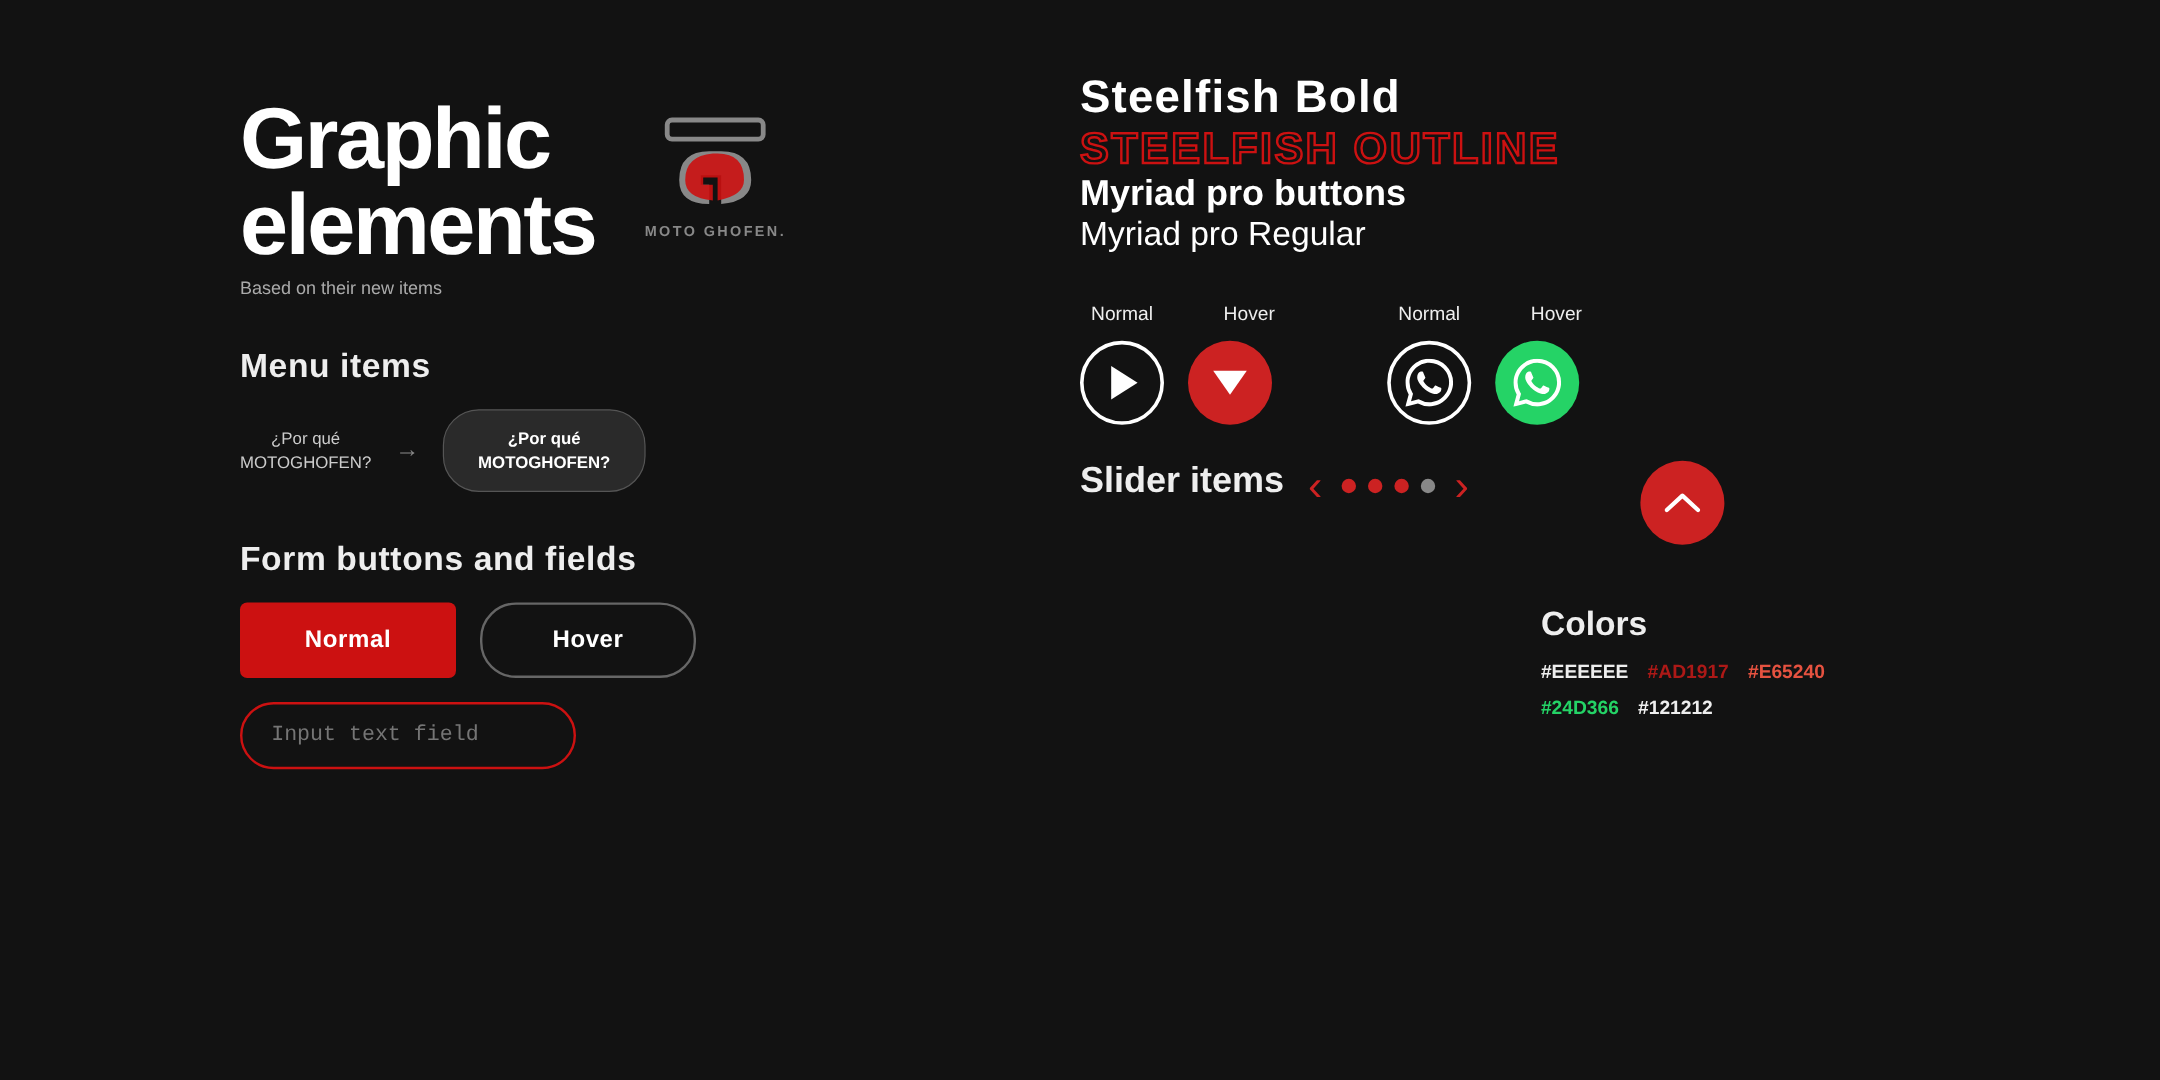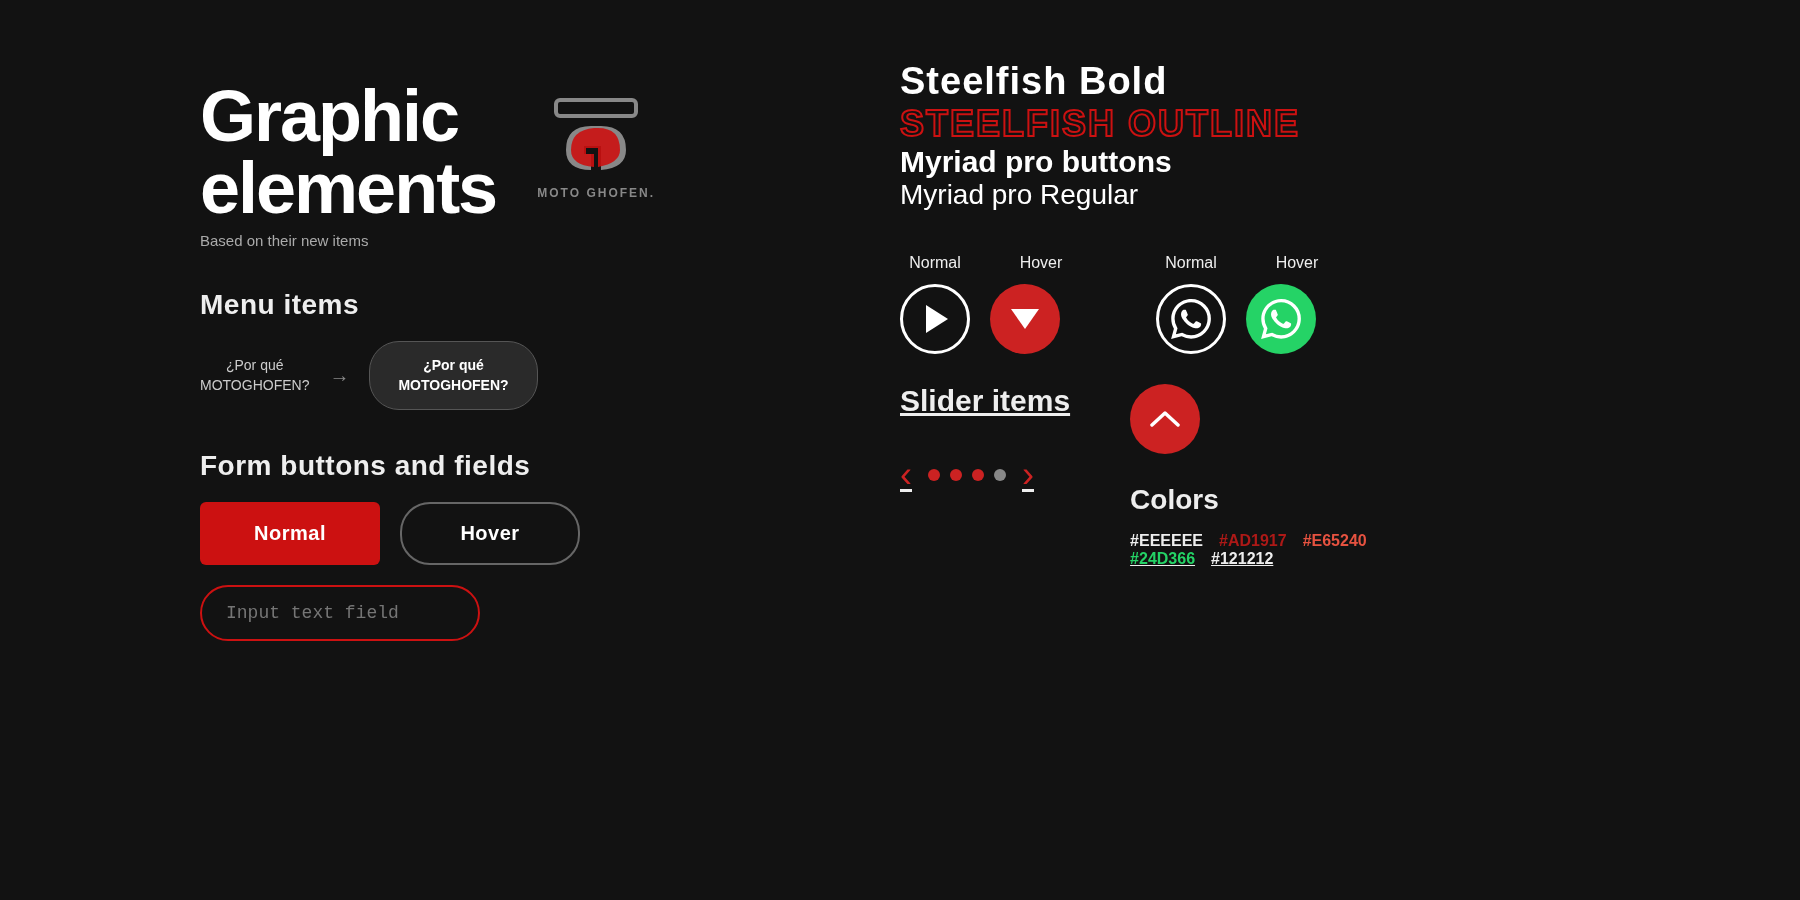--- a/index.html
+++ b/index.html
@@ -294,23 +294,22 @@
     .bottom-row {
       display: flex;
       flex-direction: row;
       gap: 60px;
       align-items: flex-start;
     }
 
     
     .slider-section {
       display: flex;
-      flex-direction: column;
-      gap: 36px;
-      text-decoration: underline;
+      flex-direction: row;
+      gap: 20px;
     }
 
     .slider-title {
       font-size: 30px;
       font-weight: 700;
       color: #eeeeee;
       font-family: Arial, sans-serif;
     }
 
     .slider-demo {
@@ -520,36 +519,36 @@
           <div class="slider-dots">
             <div class="dot active"></div>
             <div class="dot active"></div>
             <div class="dot active"></div>
             <div class="dot"></div>
           </div>
           <span class="slider-arrow" style="font-size:36px; color:#cc2222; font-style:normal;">›</span>
         </div>
       </div>
 
-      <div style="display:flex; flex-direction:column; ">
+      <div style="display:flex; flex-direction:column; gap:20px;align-items:center;">
         <div class="up-arrow-circle">
 
           <svg width="30" height="20" viewBox="0 0 30 20">
             <polyline points="2,16 15,4 28,16" fill="none" stroke="white" stroke-width="3.5" stroke-linecap="round" stroke-linejoin="round"></polyline>
           </svg>
         </div>
 
         <div class="colors-section">
           <div class="colors-title">Colors</div>
           <div class="colors-row">
             <span class="color-chip color-eeeeee">#EEEEEE</span>
             <span class="color-chip color-ad1917">#AD1917</span>
             <span class="color-chip color-e65240">#E65240</span>
           </div>
-          <div class="colors-row" style="margin-top:0;text-decoration:underline;">
+          <div class="colors-row" style="margin-top:12px;">
             <span class="color-chip color-24d366">#24D366</span>
             <span class="color-chip color-121212">#121212</span>
           </div>
         </div>
       </div>
 
     </div>
 
   </div>
 </div>

